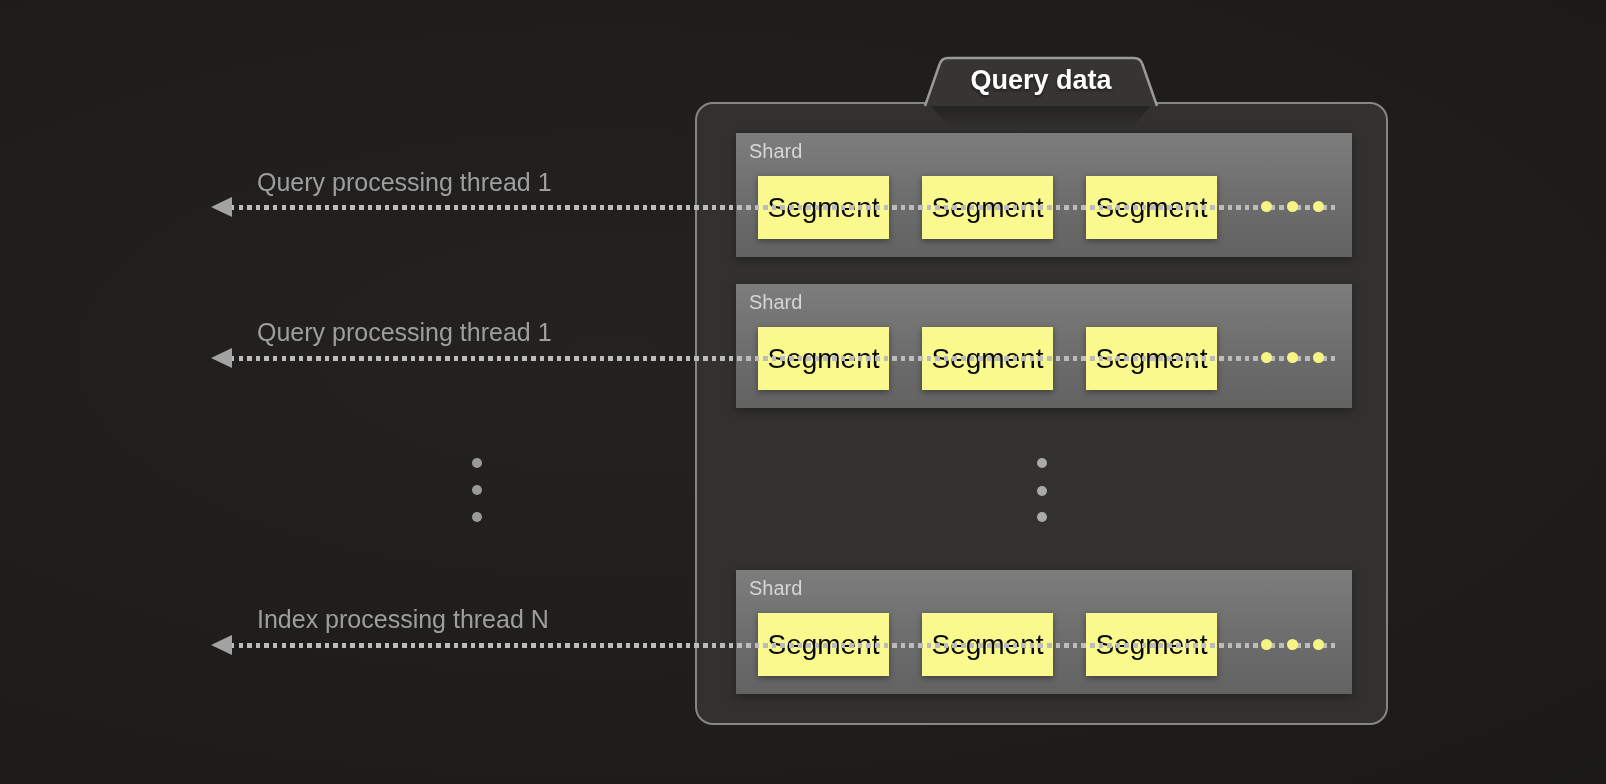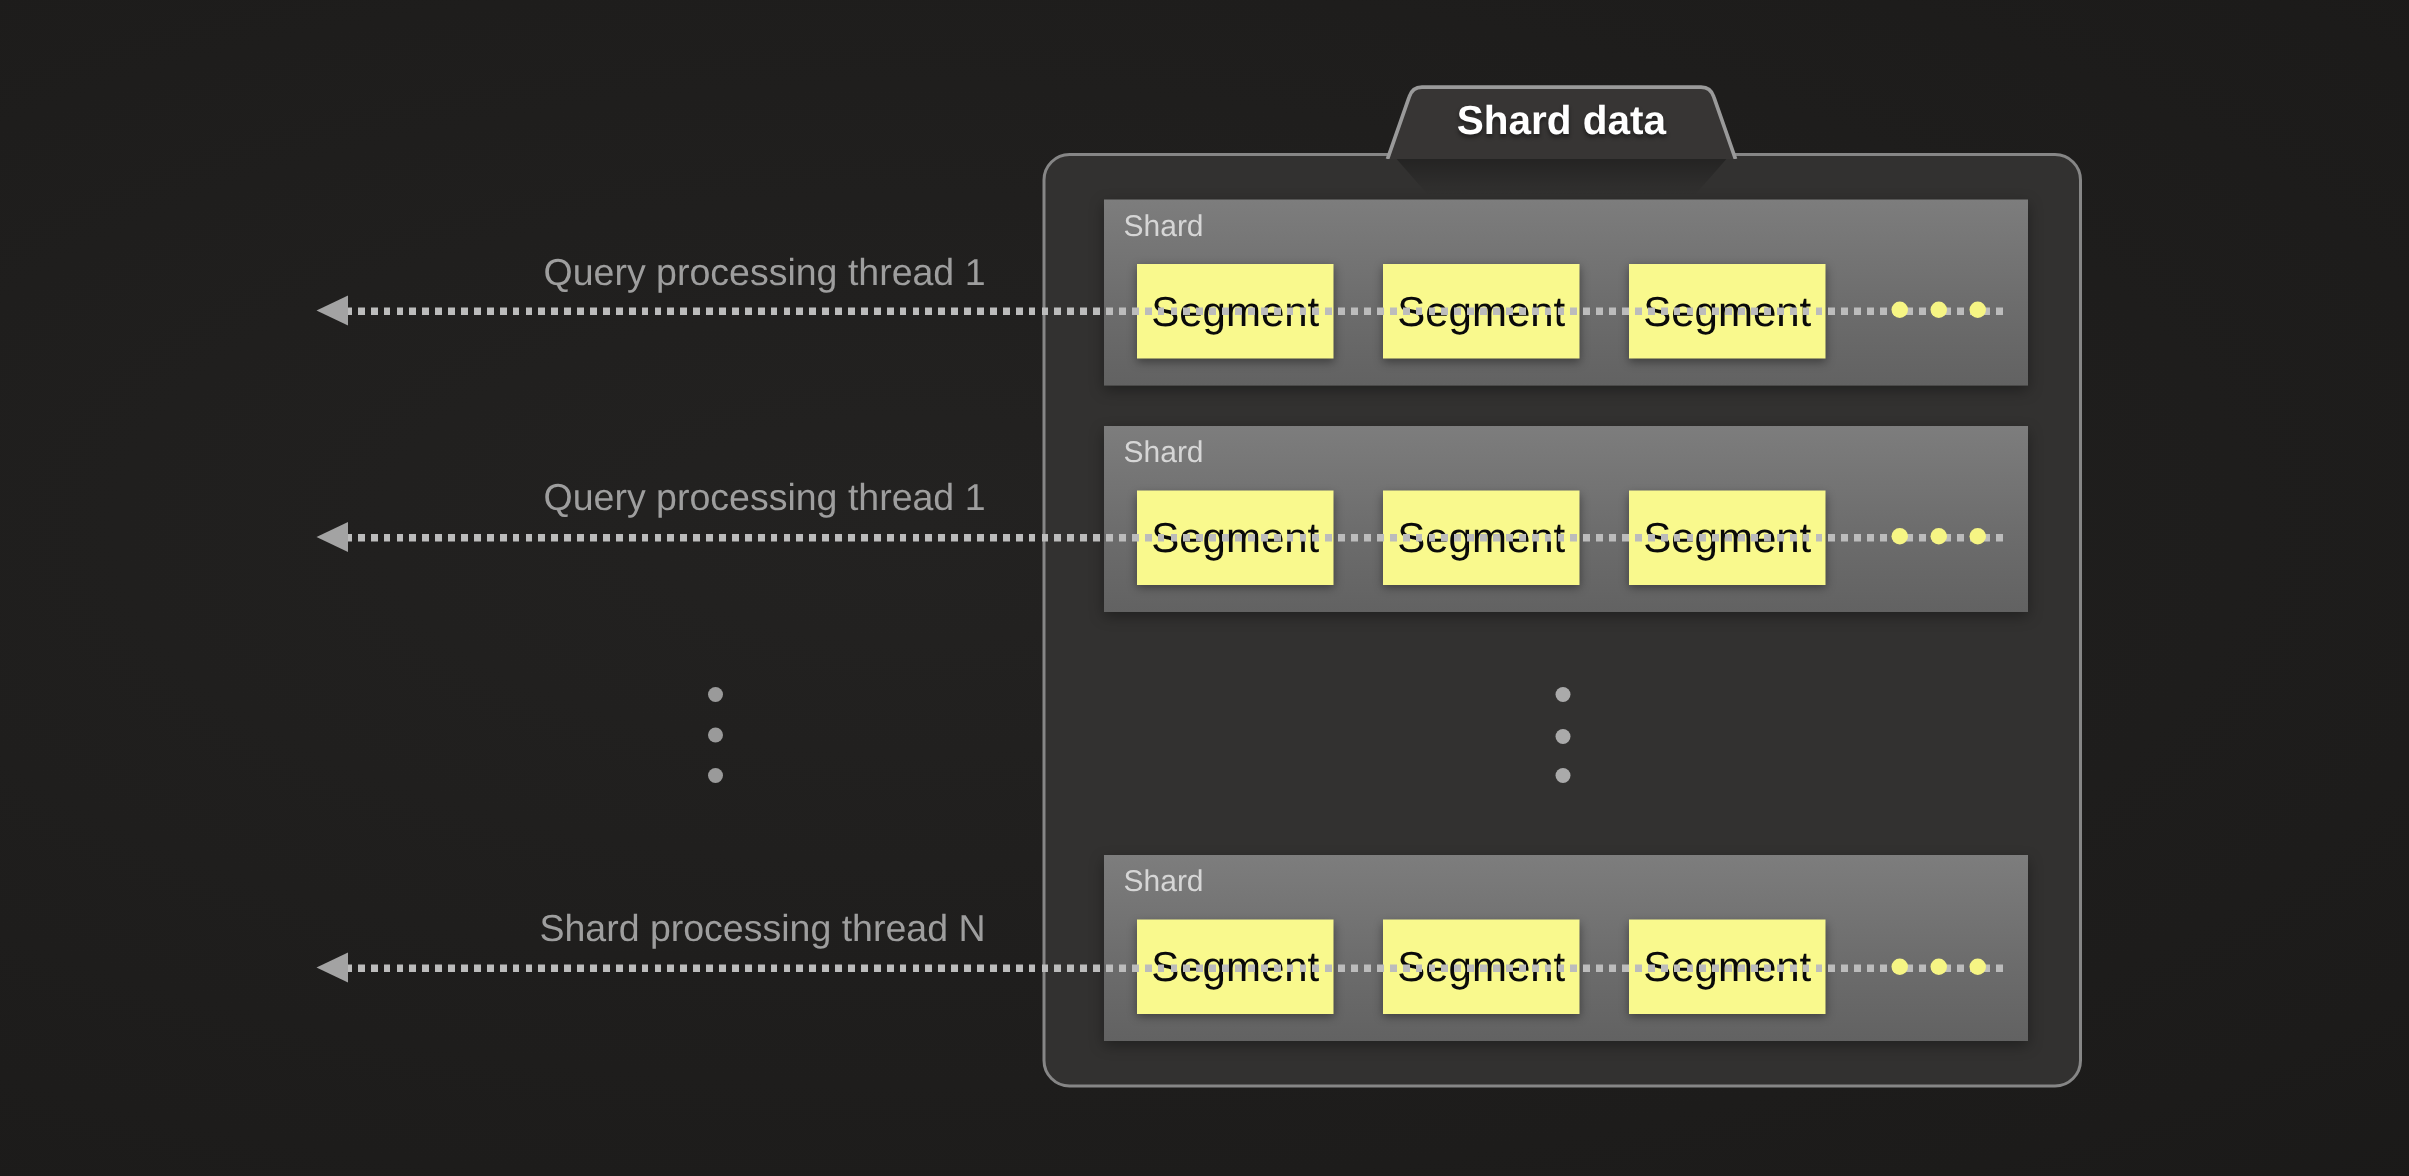--- a/index.html
+++ b/index.html
@@ -3,21 +3,21 @@
 <meta charset="utf-8">
 <style>
   html,body{margin:0;padding:0;background:#111;}
   #canvas{
     position:relative; width:1606px; height:784px; overflow:hidden;
     background:radial-gradient(140% 120% at 38% 45%, #232221 0%, #1c1b1a 55%, #141413 100%);
     font-family:"Liberation Sans", sans-serif;
   }
   
   .thread-label{
-    position:absolute; left:257px; width:400px; text-align:right;
+    position:absolute; left:257px; width:400px; text-align:left;
     font-size:25px; color:#9e9e9e; white-space:nowrap;
   }
   .t1 .thread-label{top:168px;} .t2 .thread-label{top:318px;} .t3 .thread-label{top:605px;}
   .dotline{
     position:absolute; left:230px; width:1106px; height:5px; z-index:4;
     background-image:repeating-linear-gradient(90deg,#bcbcbc 0 4.5px,transparent 4.5px 8.6px);
   }
   .t1 .dotline{top:204.5px;} .t2 .dotline{top:355.5px;} .t3 .dotline{top:642.5px;}
   .arrowhead{
     position:absolute; left:211px; width:0; height:0; z-index:4;
@@ -80,37 +80,37 @@
     <div class="thread-label">Query processing thread 1</div>
     <div class="dotline"></div>
     <div class="arrowhead"></div>
   </div>
   <div class="thread t2">
     <div class="thread-label">Query processing thread 1</div>
     <div class="dotline"></div>
     <div class="arrowhead"></div>
   </div>
   <div class="thread t3">
-    <div class="thread-label">Shard processing thread N</div>
+    <div class="thread-label">Index processing thread N</div>
     <div class="dotline"></div>
     <div class="arrowhead"></div>
   </div>
 
   <div>
     <div class="vdot vleft vy1"></div>
     <div class="vdot vleft vy2"></div>
     <div class="vdot vleft vy3"></div>
   </div>
 
   <div id="panel"></div>
   <div id="tab-fold"></div>
   <svg id="tab-shape" width="246" height="50" viewBox="0 0 246 50">
     <path d="M 7 50 L 21.5 8.5 Q 23.5 2 30 2 L 216 2 Q 222.5 2 224.5 8.5 L 239 50" fill="#373534" stroke="#9a9a9a" stroke-width="2.5" stroke-linejoin="round"></path>
   </svg>
-  <div id="panel-title">Shard data</div>
+  <div id="panel-title">Query data</div>
 
   <div class="shard s1">
     <div class="shard-label">Shard</div>
     <div class="seg p1">Segment</div>
     <div class="seg p2">Segment</div>
     <div class="seg p3">Segment</div>
   </div>
   <div class="shard s2">
     <div class="shard-label">Shard</div>
     <div class="seg p1">Segment</div>

